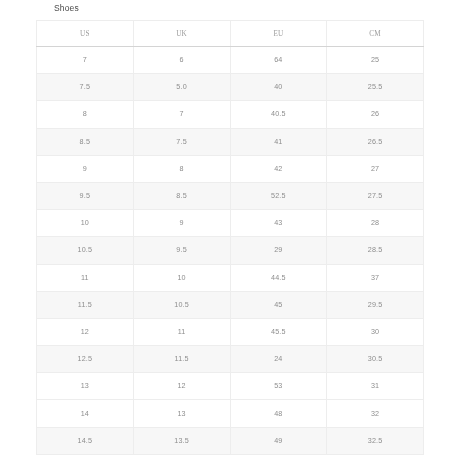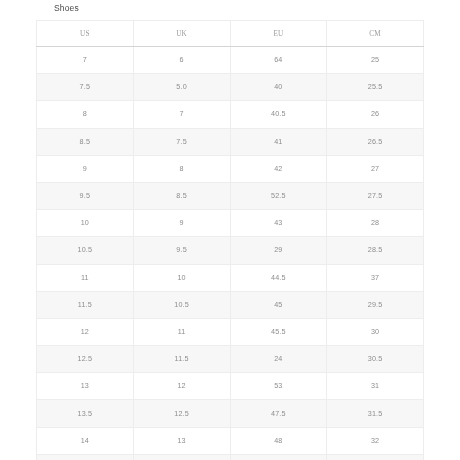--- a/index.html
+++ b/index.html
@@ -187,26 +187,20 @@
           <td>11.5</td>
           <td>24</td>
           <td>30.5</td>
         </tr>
         <tr class="row-even">
           <td>13</td>
           <td>12</td>
           <td>53</td>
           <td>31</td>
         </tr>
-        <tr class="row-odd">
-          <td>13.5</td>
-          <td>12.5</td>
-          <td>47.5</td>
-          <td>31.5</td>
-        </tr>
         <tr class="row-even">
           <td>14</td>
           <td>13</td>
           <td>48</td>
           <td>32</td>
         </tr>
         <tr class="row-odd">
           <td>14.5</td>
           <td>13.5</td>
           <td>49</td>

